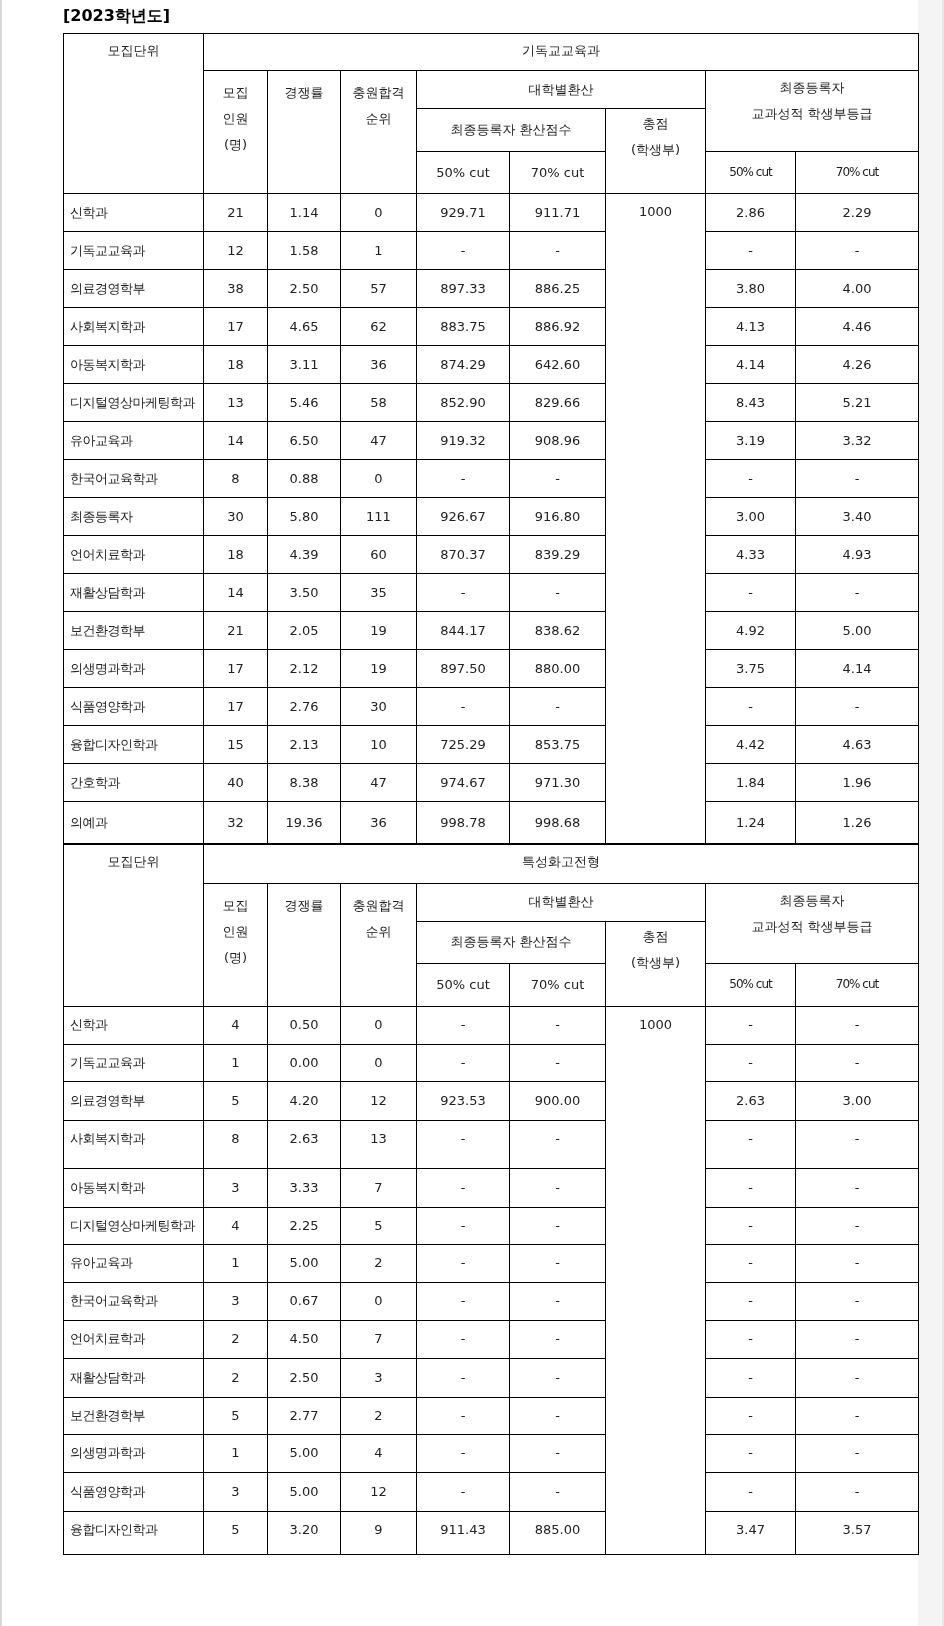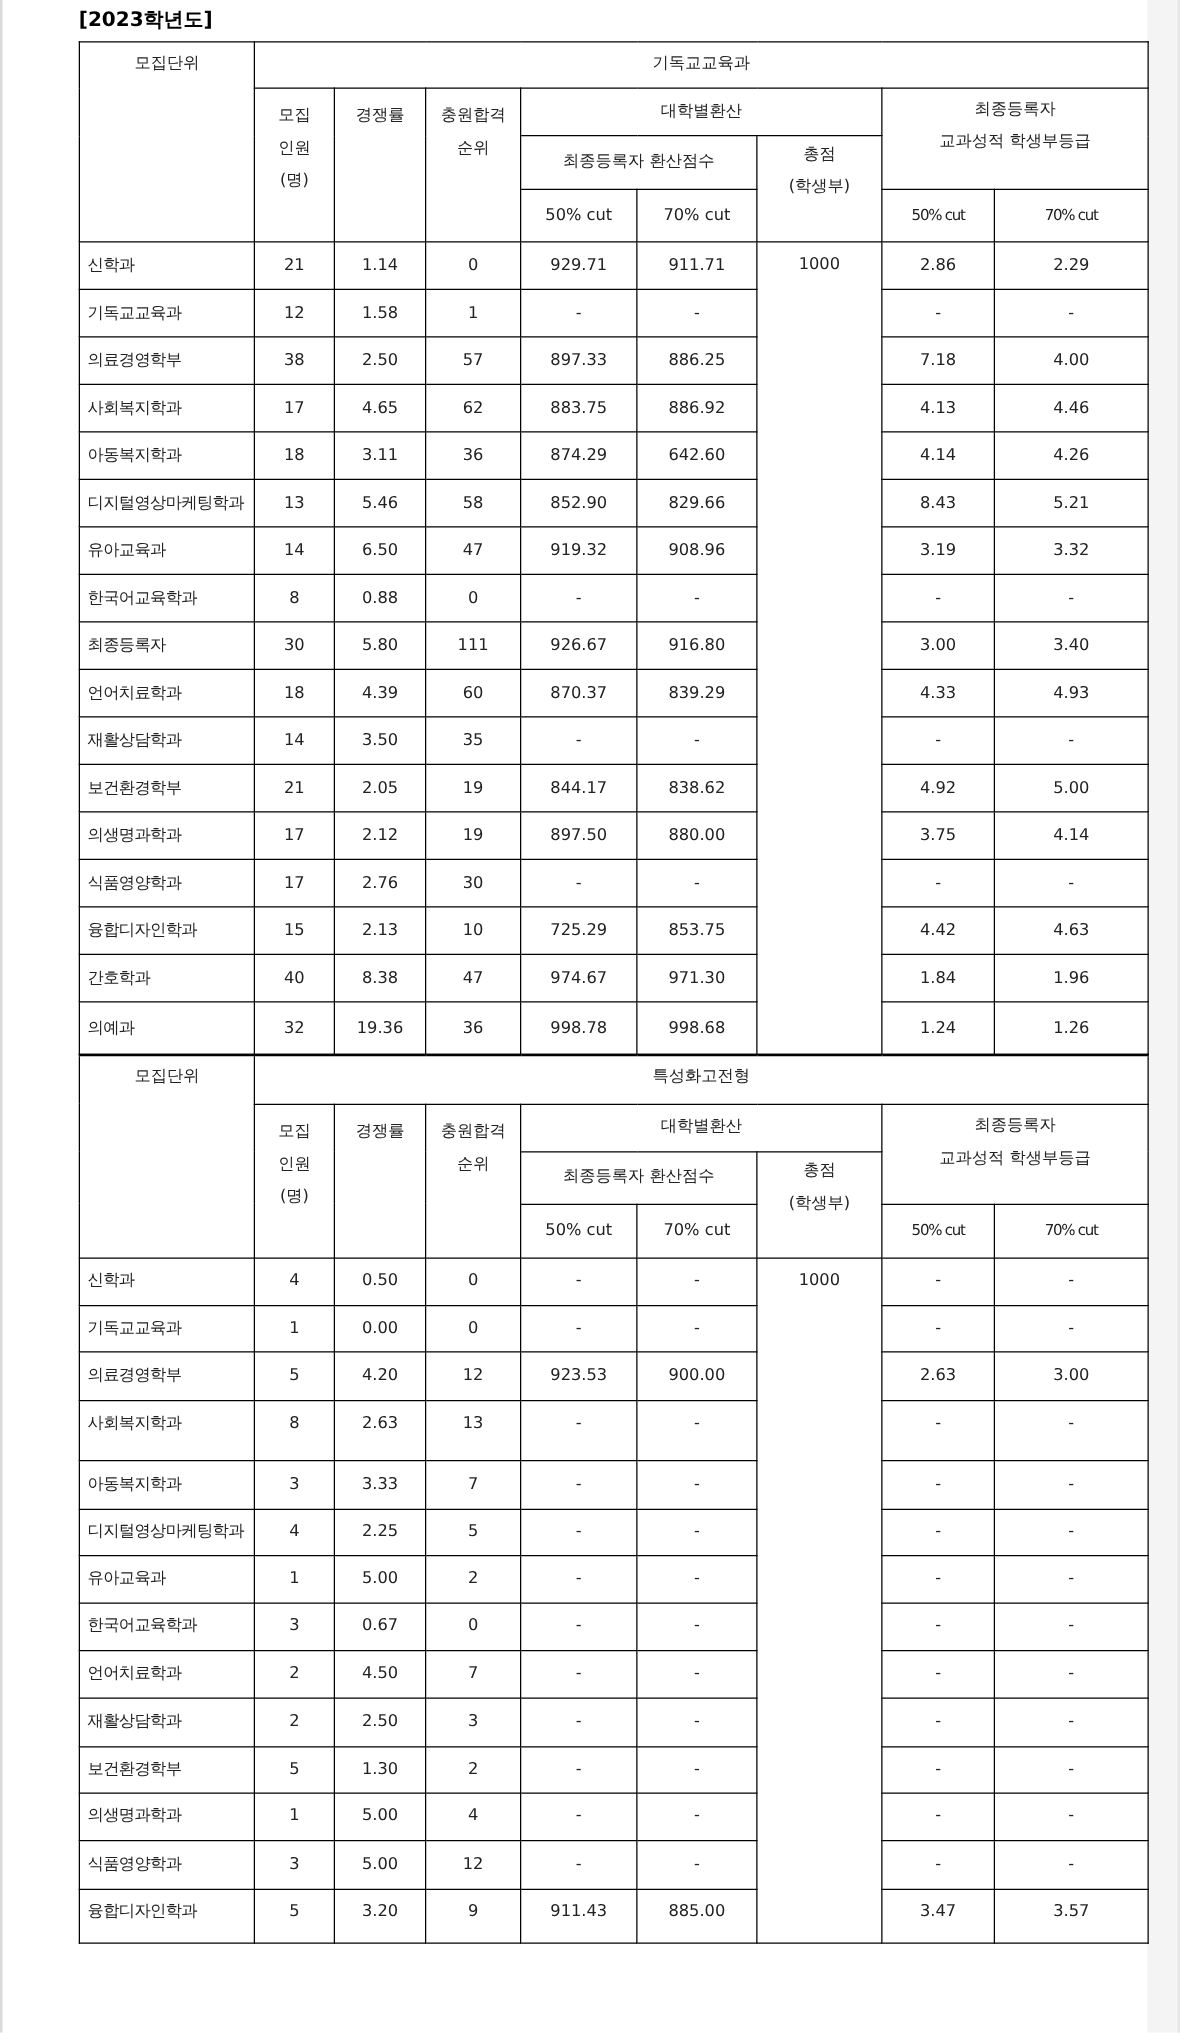--- a/index.html
+++ b/index.html
@@ -113,21 +113,21 @@
       <td class="">-</td>
     </tr>
       <tr style="height:38px">
       <td class="name">의료경영학부</td>
       <td class="">38</td>
       <td class="">2.50</td>
       <td class="">57</td>
       <td class="">897.33</td>
       <td class="">886.25</td>
 
-      <td class="">7.18</td>
+      <td class="">3.80</td>
       <td class="">4.00</td>
     </tr>
       <tr style="height:38px">
       <td class="name">사회복지학과</td>
       <td class="">17</td>
       <td class="">4.65</td>
       <td class="">62</td>
       <td class="">883.75</td>
       <td class="">886.92</td>
 
@@ -433,21 +433,21 @@
       <td class="">3</td>
       <td class="">-</td>
       <td class="">-</td>
 
       <td class="">-</td>
       <td class="">-</td>
     </tr>
       <tr style="height:37px">
       <td class="name">보건환경학부</td>
       <td class="">5</td>
-      <td class="">1.30</td>
+      <td class="">2.77</td>
       <td class="">2</td>
       <td class="">-</td>
       <td class="">-</td>
 
       <td class="">-</td>
       <td class="">-</td>
     </tr>
       <tr style="height:38px">
       <td class="name">의생명과학과</td>
       <td class="">1</td>

